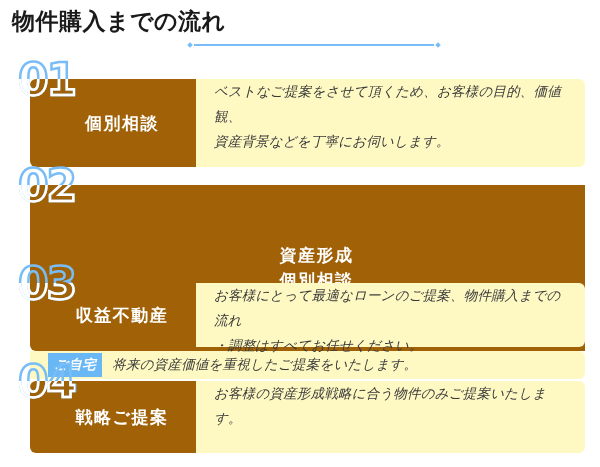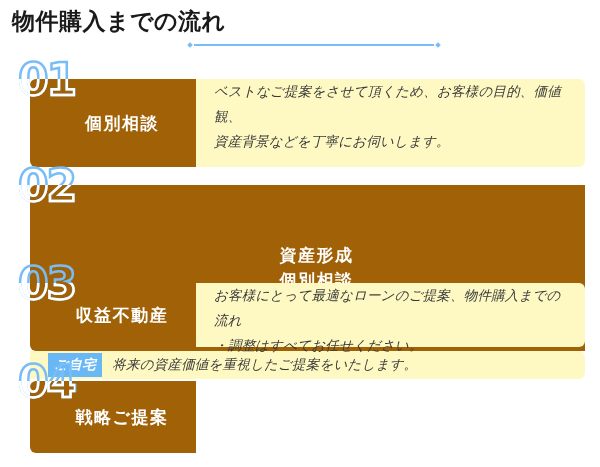--- a/index.html
+++ b/index.html
@@ -235,15 +235,18 @@
   </div>
 
   <div class="row row-4">
     <div class="label-box">
       <span class="step-number">
         <span>04</span>
         <span class="num-overlay">04</span>
       </span>
       <span class="label-text">戦略ご提案</span>
     </div>
+    <div class="content-box">
+      <span class="content-text">お客様の資産形成戦略に合う物件のみご提案いたします。</span>
+    </div>
   </div>
 
 </div>
 
 </body></html>

